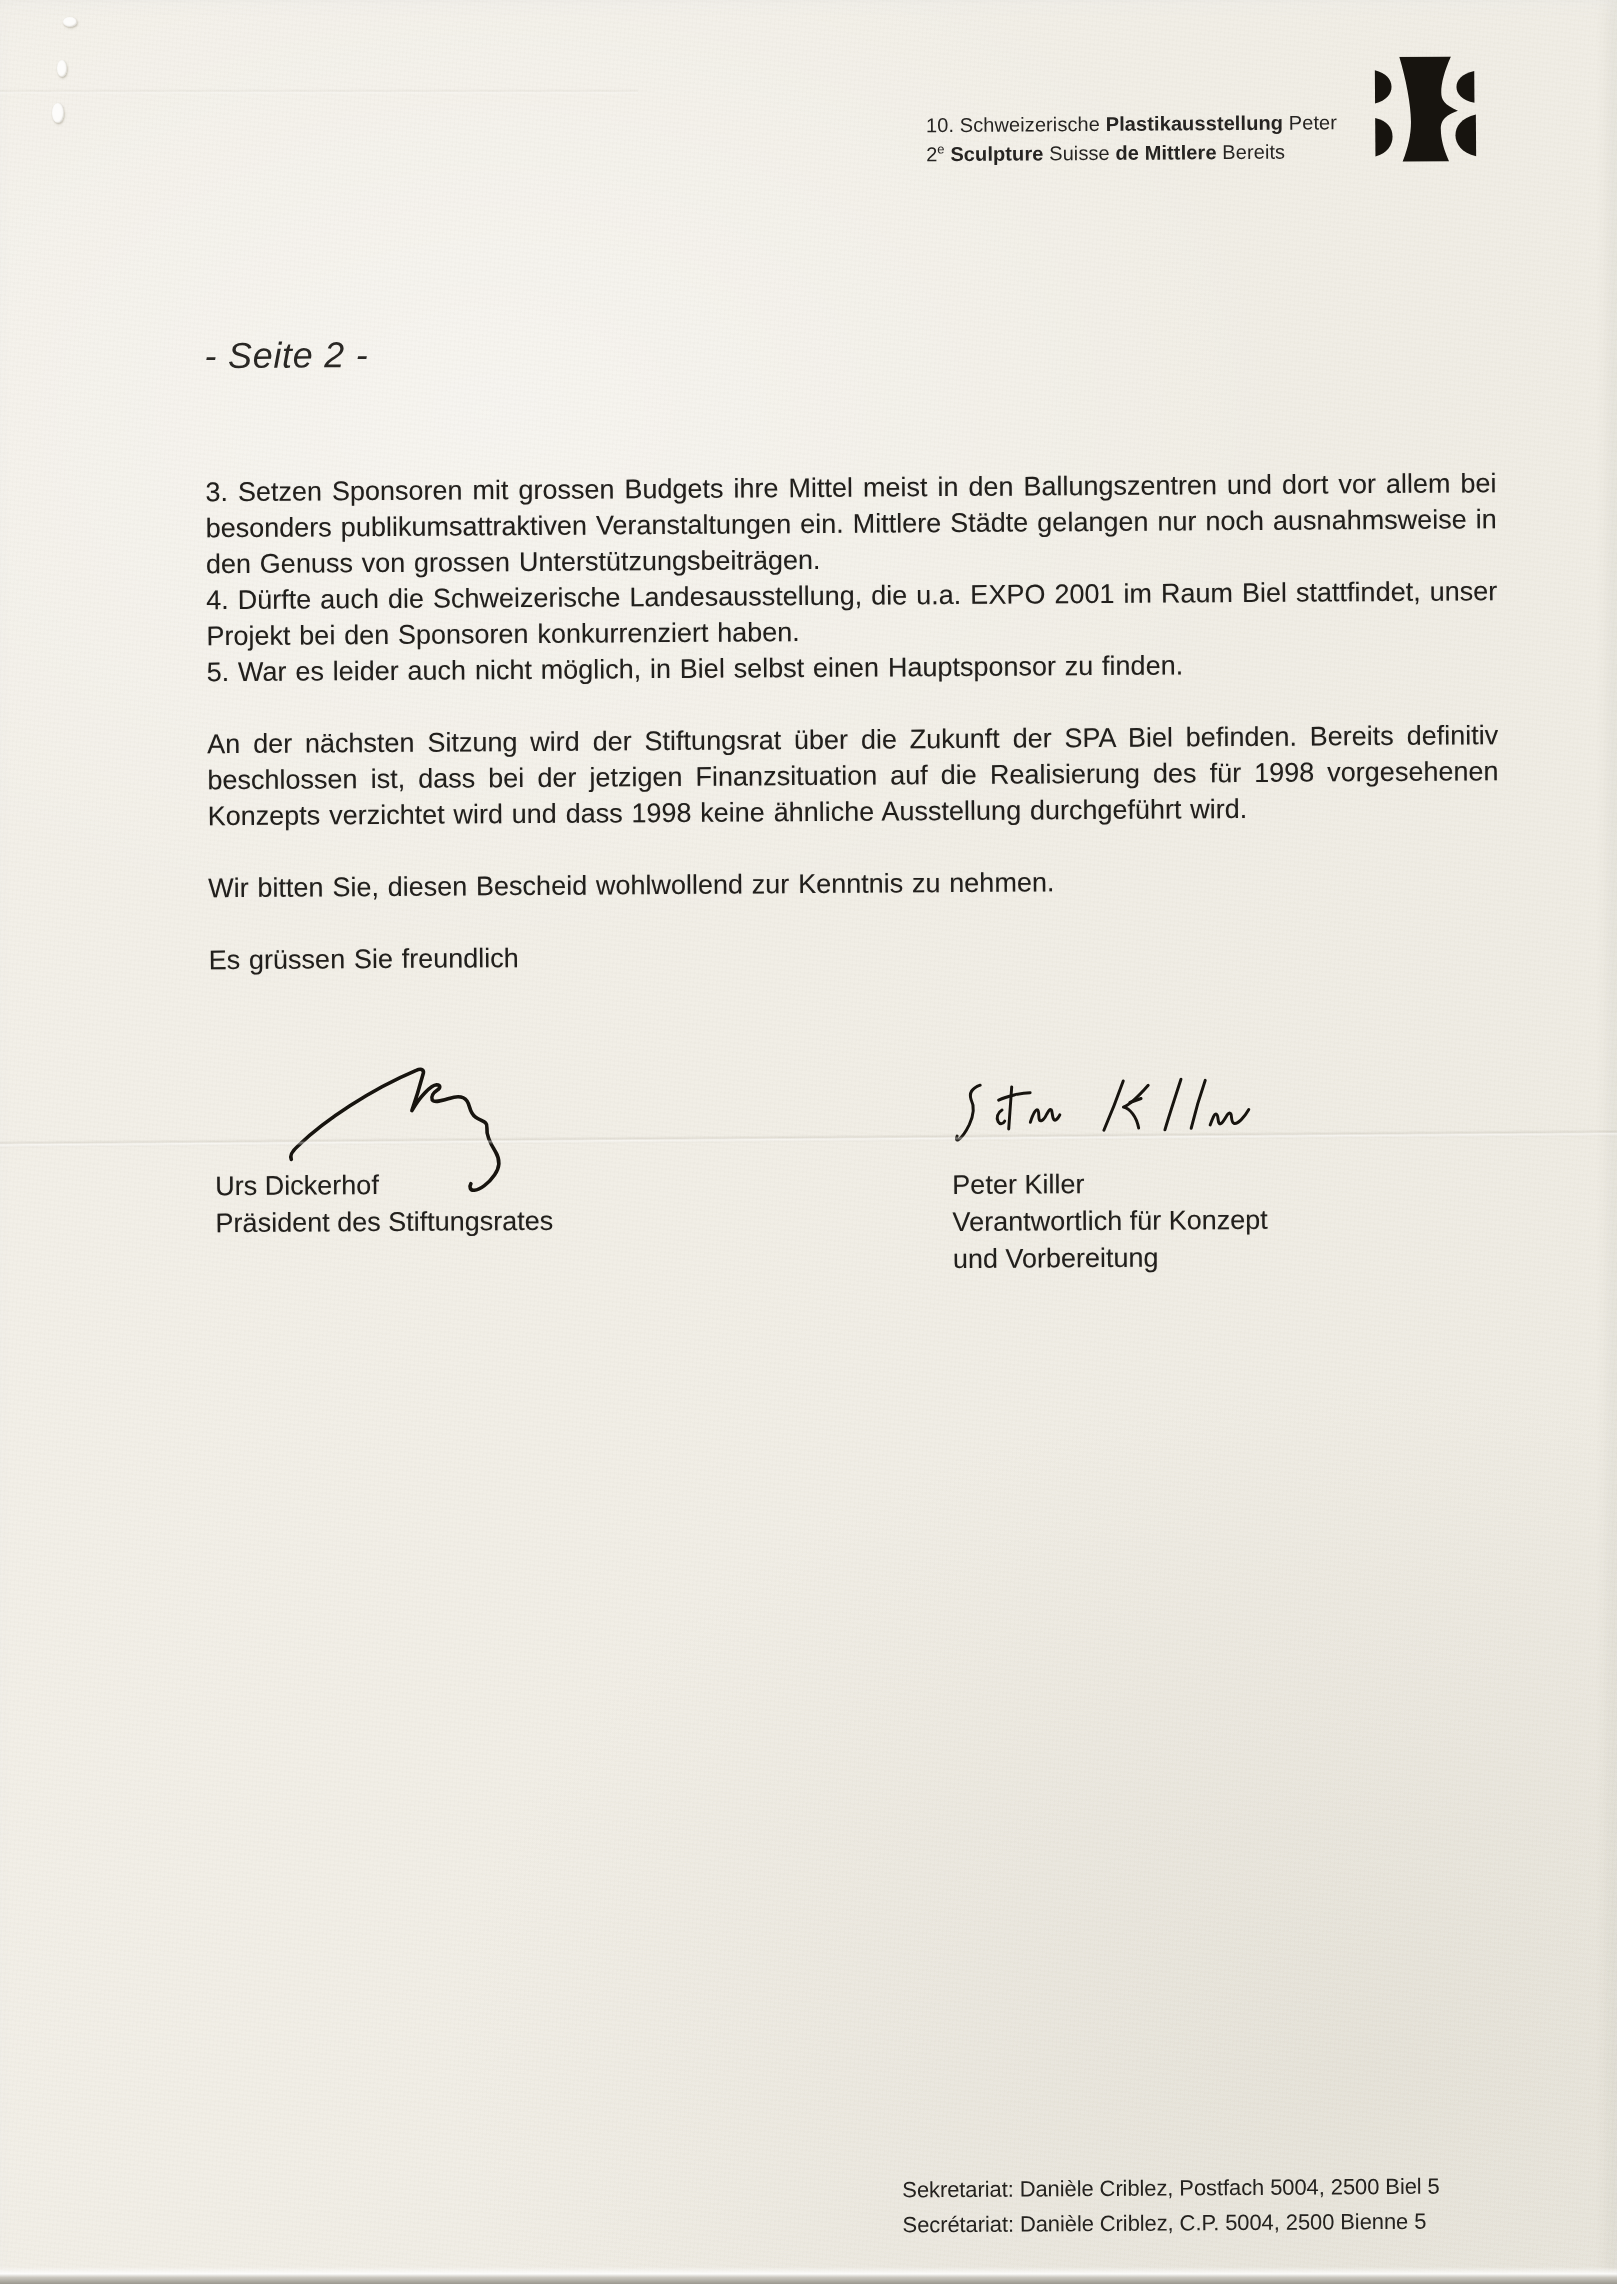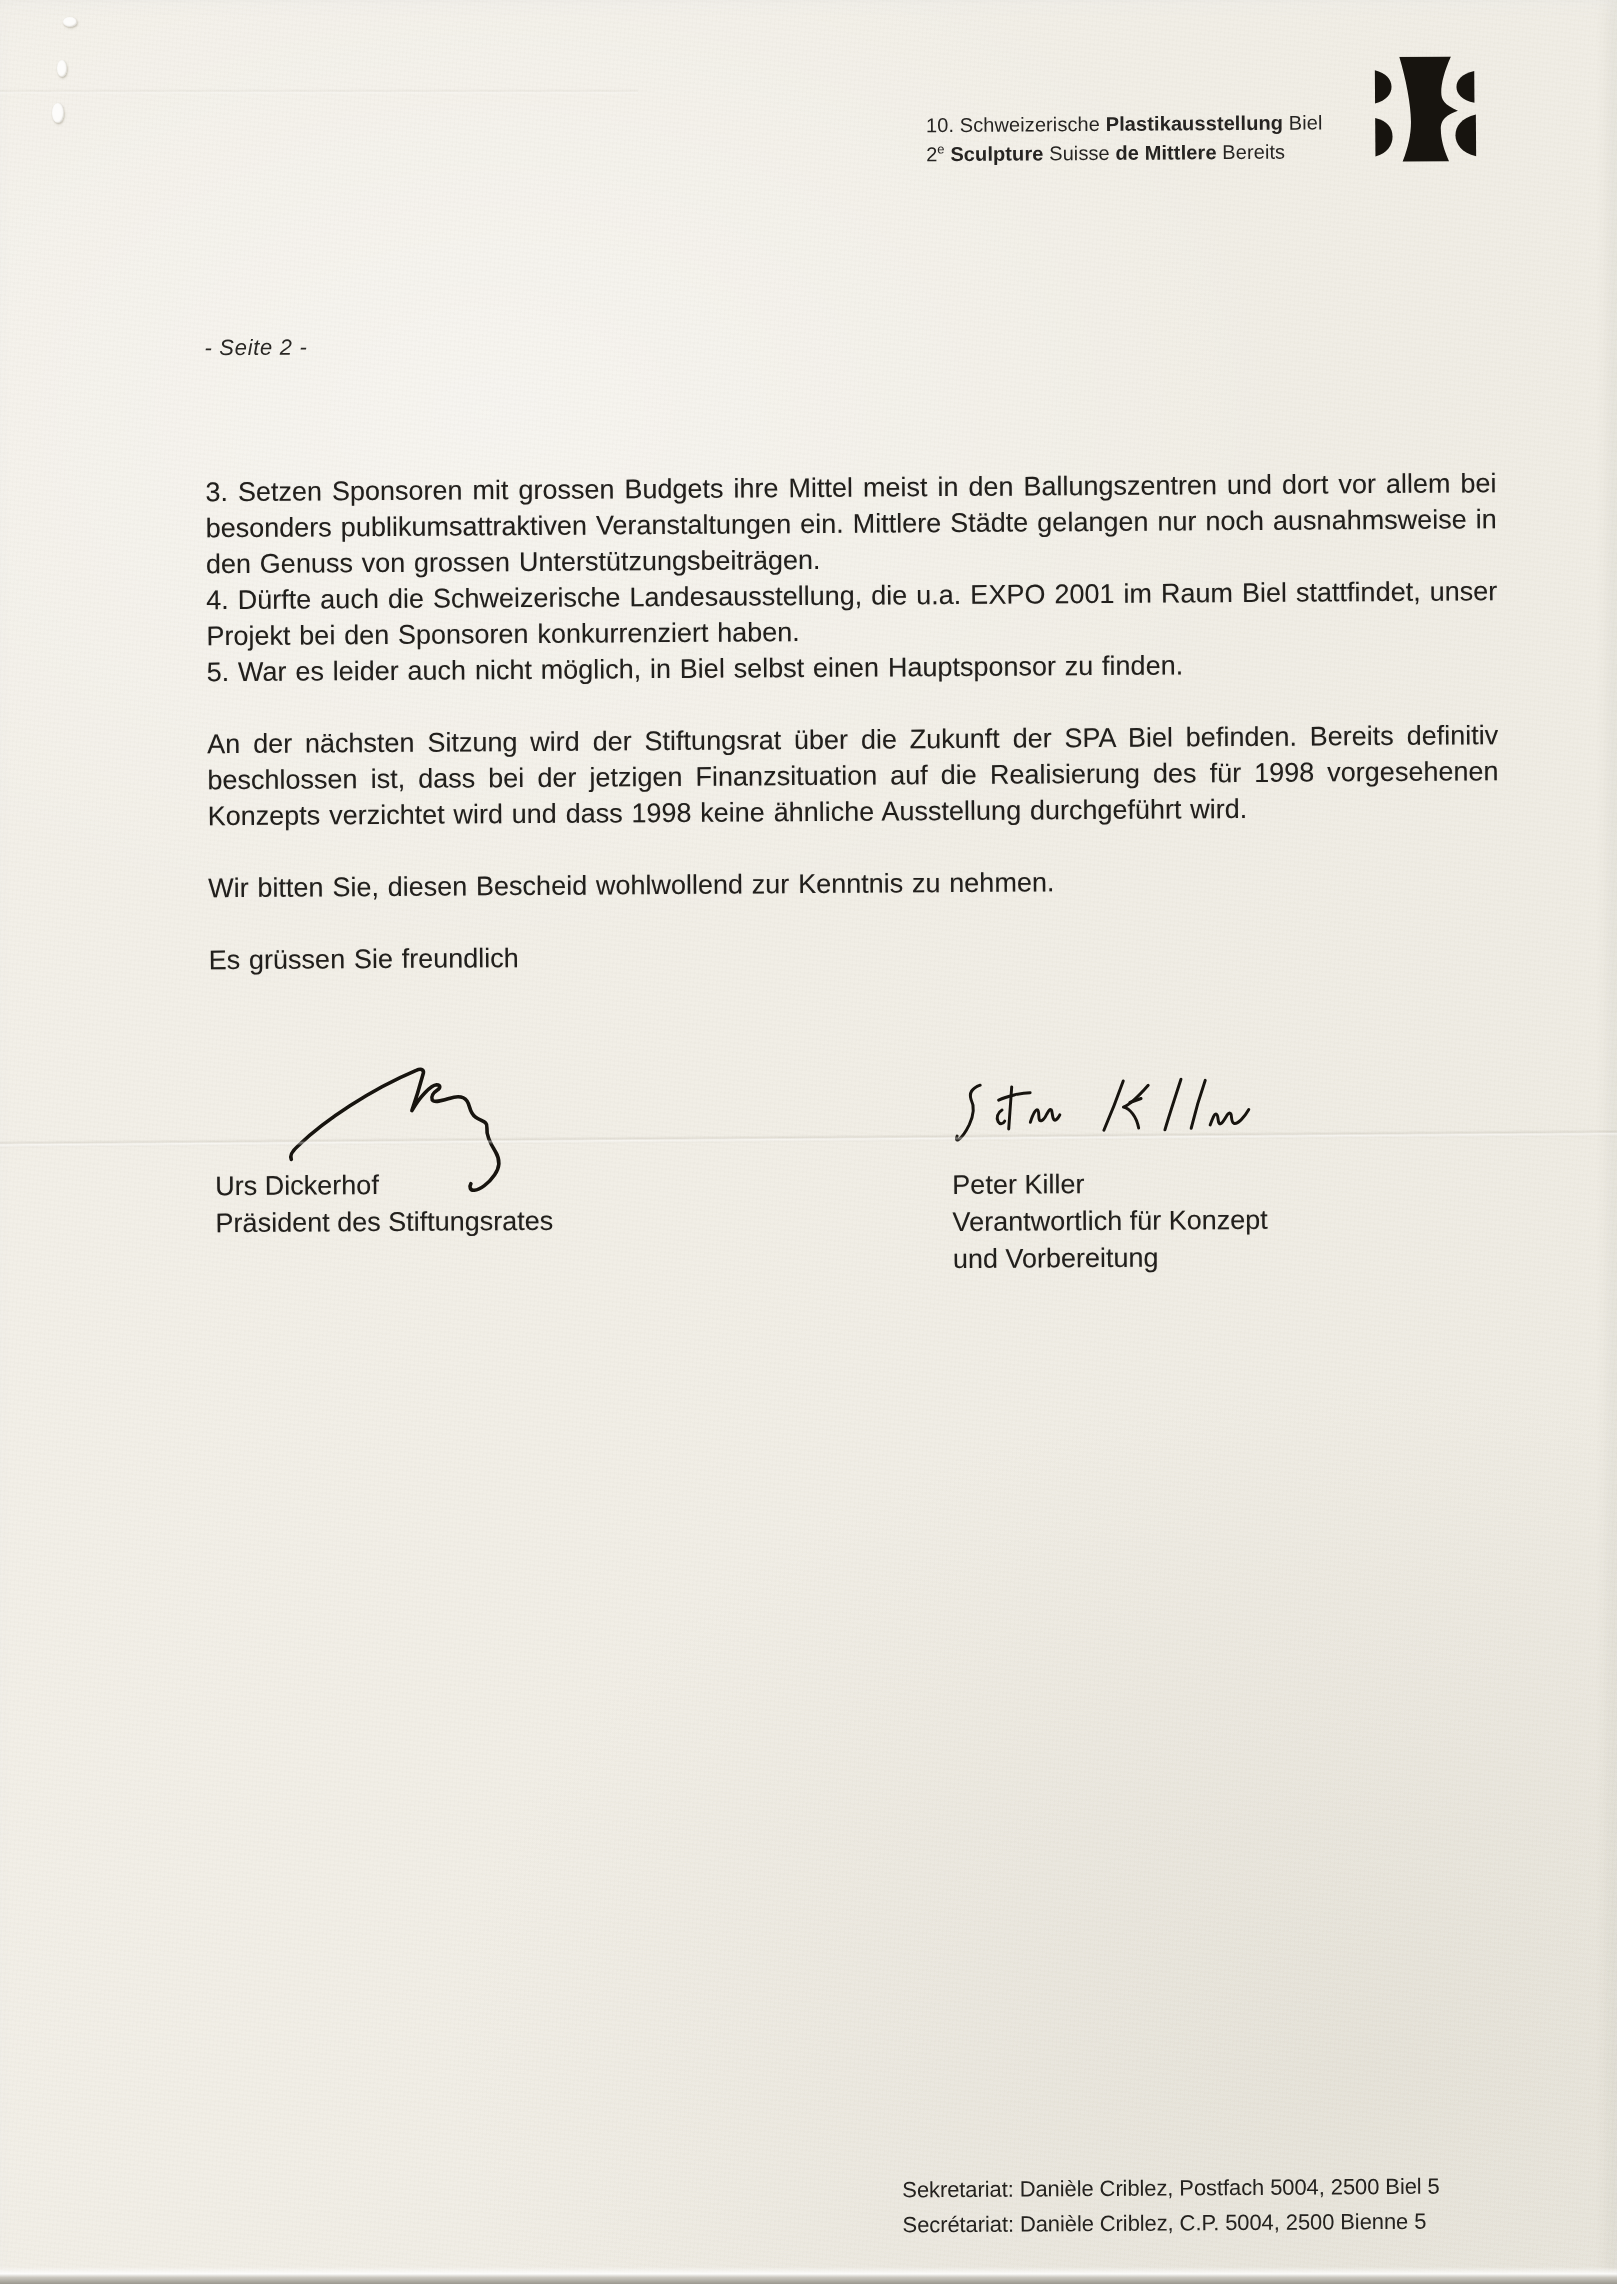--- a/index.html
+++ b/index.html
@@ -32,21 +32,21 @@
     position:absolute;left:933px;top:112px;
     font-size:20px;line-height:29px;letter-spacing:0.1px;
     color:#262422;white-space:nowrap;
   }
   .letterhead-text b{font-weight:bold;}
   .letterhead-text sup{font-size:13px;vertical-align:super;line-height:0;}
   .logo{position:absolute;left:1379px;top:61px;width:106px;height:106px;}
   
   .page-marker{
     position:absolute;left:210px;top:331px;
-    font-size:22px;font-style:italic;color:#2a2825;letter-spacing:0.7px;
+    font-size:36px;font-style:italic;color:#2a2825;letter-spacing:0.7px;
   }
   
   .body-text{
     position:absolute;left:210px;top:470px;width:1291px;
     font-size:27px;line-height:36px;word-spacing:1.3px;color:#211f1c;
     text-shadow:0 0 0.7px rgba(33,31,28,0.35);
   }
   .body-text p{margin:0;padding:0;}
   .body-text p.justify{text-align:justify;}
   .body-text p.spaced{margin-top:36px;}
@@ -105,21 +105,21 @@
 </head>
 <body>
 
 <div class="page">
   <div class="grain"></div>
 
   <div class="content">
 
     <div class="letterhead">
       <div class="letterhead-text">
-        <div><span>10. Schweizerische </span><b>Plastikausstellung</b><span> Biel</span></div>
+        <div><span>10. Schweizerische </span><b>Plastikausstellung</b><span> Peter</span></div>
         <div><span>2</span><sup>e</sup><span> </span><b>Sculpture</b><span> Suisse </span><b>de Mittlere</b><span> Bereits</span></div>
       </div>
       <svg class="logo" viewBox="0 0 160 160" aria-hidden="true">
         <g fill="#17140f">
 
           <path d="M42,0 H120 C110,22 105,40 105,54 C105,65 109,73 130,82 C108,90 104,98 104,110 C104,124 108,140 116,158 H46 C55,136 59,116 59,98 C59,72 52,34 42,0 Z"></path>
 
           <path d="M5,20 C22,24 30,34 30,45 C30,56 22,66 5,70 Z"></path>
           <path d="M5,92 C23,96 31,107 31,120 C31,133 23,145 5,150 Z"></path>
 

